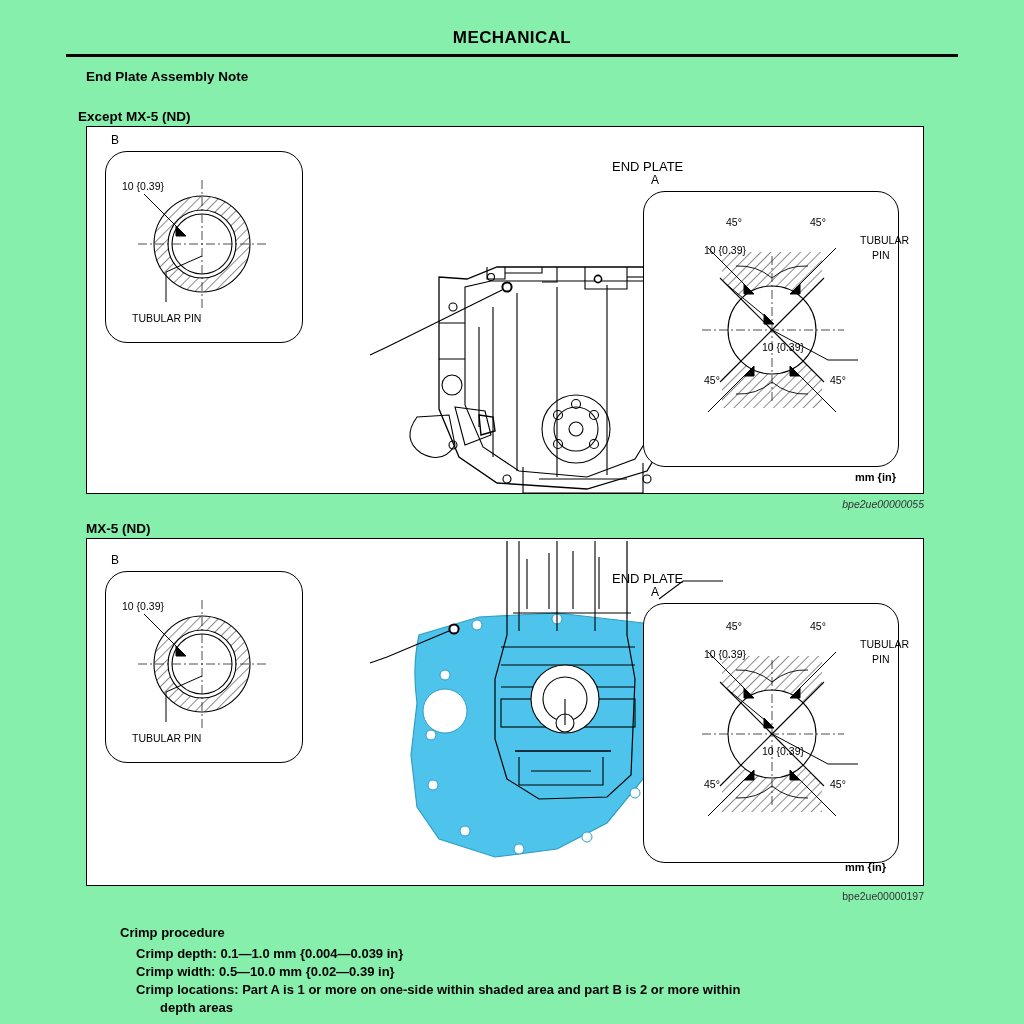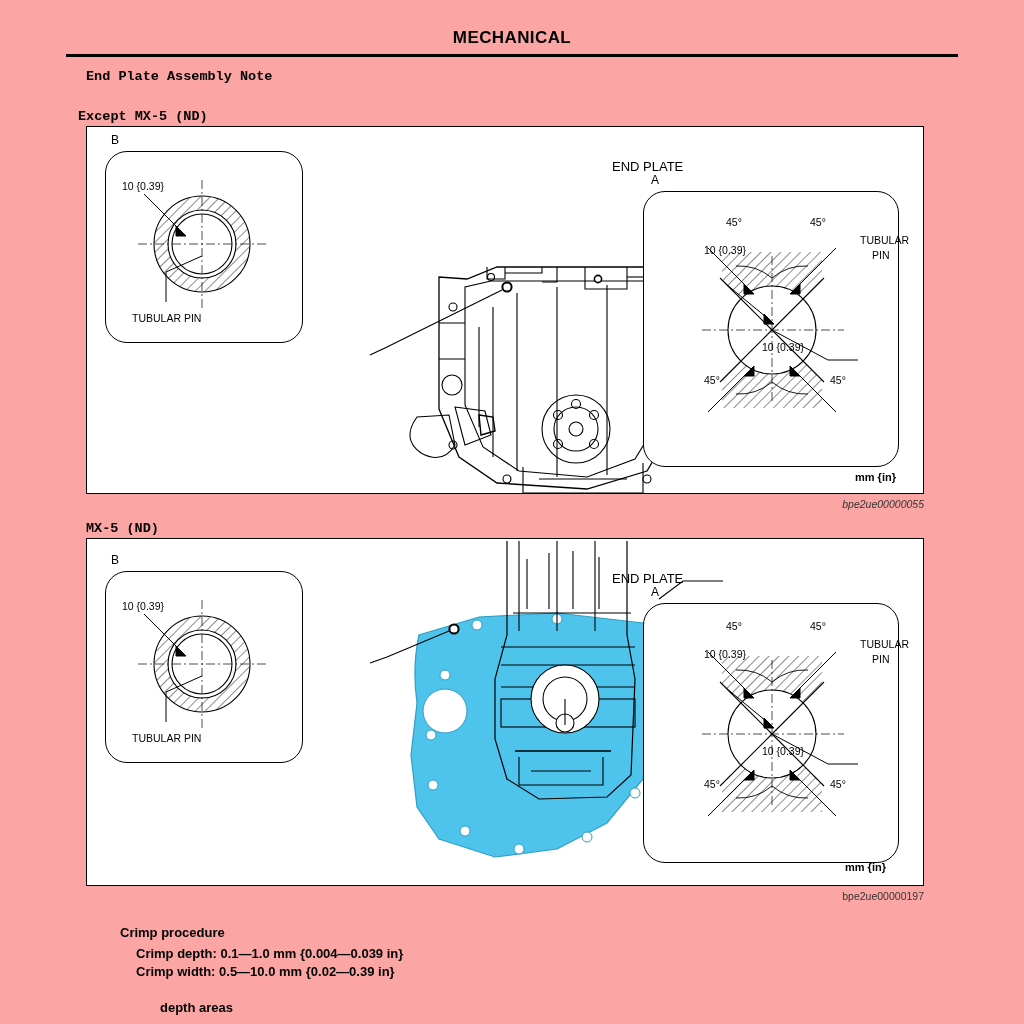--- a/index.html
+++ b/index.html
@@ -11,21 +11,21 @@
     width: 1024px;
     height: 1024px;
     font-family: "Liberation Sans", sans-serif;
     color: #000;
     overflow: hidden;
   }
   .page {
     position: relative;
     width: 1024px;
     height: 1024px;
-    background: #fca5a5;
+    background: #86efac;
     box-sizing: border-box;
   }
 
   
   .header {
     position: absolute;
     left: 66px;
     top: 28px;
     width: 892px;
     text-align: center;
@@ -40,21 +40,20 @@
     width: 892px;
     height: 3px;
     background: #000;
   }
 
   
   .sec-title {
     position: absolute;
     font-size: 13.5px;
     font-weight: bold;
-    font-family: Liberation Mono, monospace;
   }
   .sec-line {
     position: absolute;
     font-size: 13px;
   }
 
   
   .figure {
     position: absolute;
     border: 1.5px solid #000;
@@ -417,15 +416,16 @@
     <div class="lbl lbl-b" style="left:564px; top:46px;">A</div>
 
     <div class="mm-in" style="left:758px; top:322px;">mm {in}</div>
   </div>
 
   <div class="fig-caption" style="left:724px; top:890px; width:200px;">bpe2ue00000197</div>
 
   <div class="note" style="left:120px; top:925px;">Crimp procedure</div>
   <div class="note" style="left:136px; top:946px;">Crimp depth: 0.1—1.0 mm {0.004—0.039 in}</div>
   <div class="note" style="left:136px; top:964px;">Crimp width: 0.5—10.0 mm {0.02—0.39 in}</div>
+  <div class="note" style="left:136px; top:982px;">Crimp locations: Part A is 1 or more on one-side within shaded area and part B is 2 or more within</div>
   <div class="note" style="left:160px; top:1000px;">depth areas</div>
 
 </div>
 
 </body></html>

